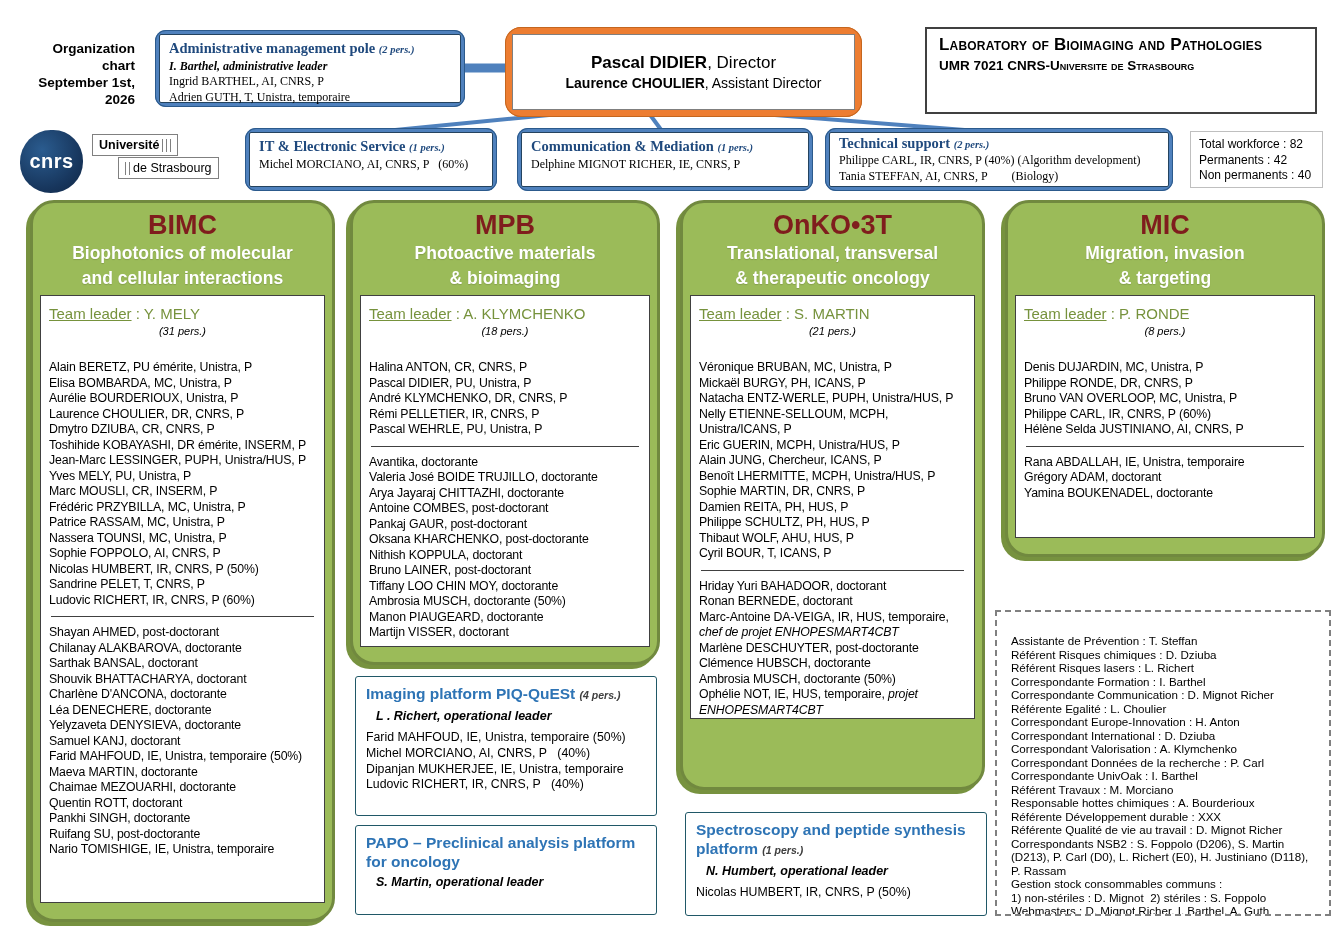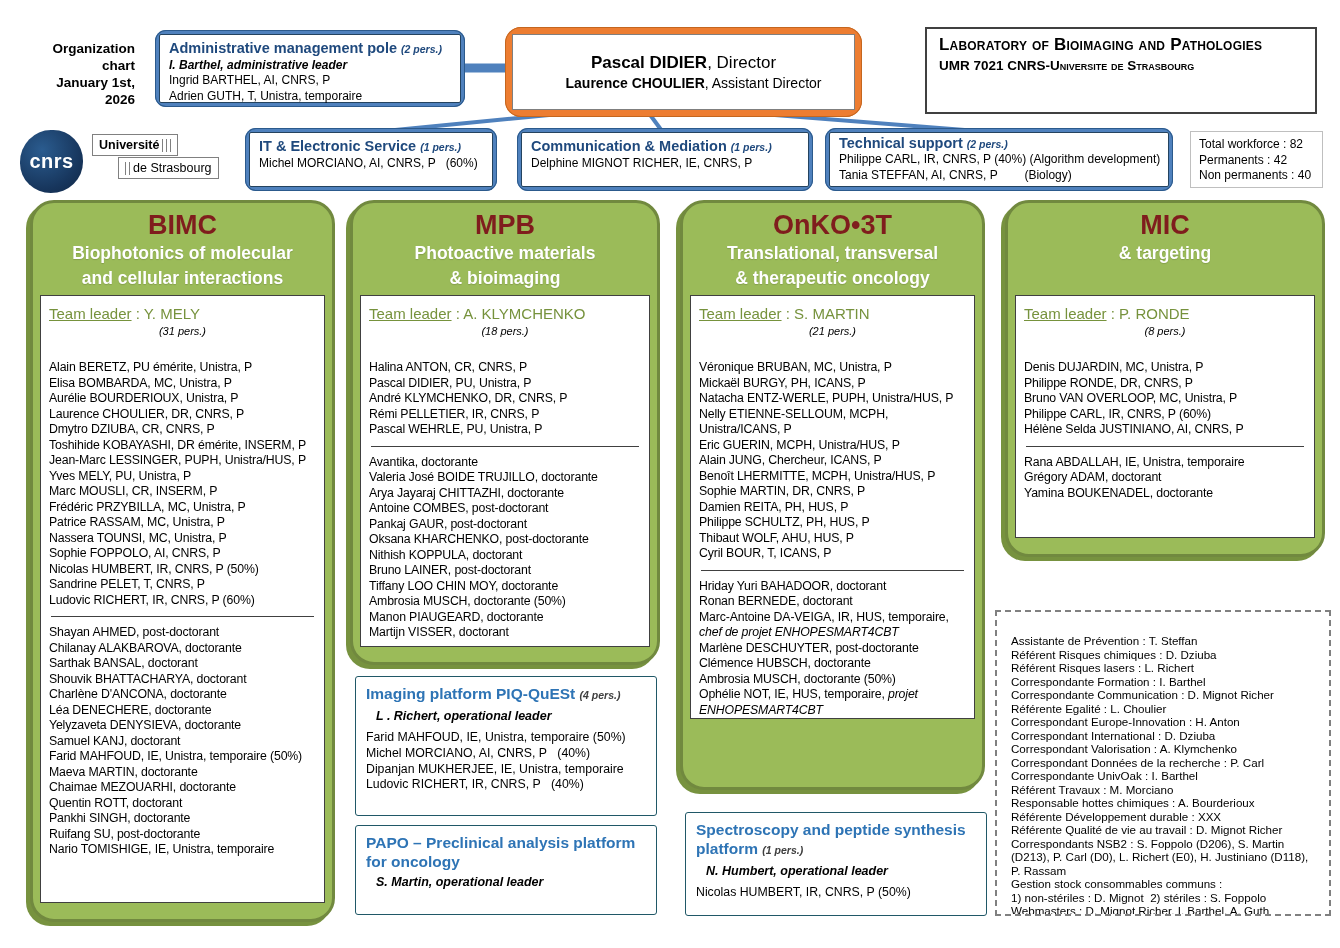--- a/index.html
+++ b/index.html
@@ -7,21 +7,21 @@
         font-family:"Liberation Sans",sans-serif;color:#000;}
   .abs{position:absolute;z-index:1;box-sizing:border-box;}
   .connectors{position:absolute;left:0;top:0;z-index:0;}
 
   
   .chart-label{font-weight:bold;font-size:13.5px;line-height:17px;text-align:right;}
 
   
   .blue-box{background:#4F81BD;border-radius:11px;padding:4px;box-shadow:inset 0 0 0 1px #2C5A8C;}
   .blue-inner{background:#fff;border:1px solid #24435F;height:100%;box-sizing:border-box;
-              padding:4px 9px;border-radius:2px;}
+              padding:4px 9px;border-radius:2px;font-family:Liberation Serif, serif;}
   .box-title{font-size:14.5px;font-weight:bold;color:#1F497D;line-height:18px;white-space:nowrap;}
   .pers-inline{font-size:10.5px;font-style:italic;font-weight:bold;color:#1F497D;}
   .box-leader{font-size:12px;font-weight:bold;font-style:italic;line-height:15px;}
   .box-line{font-size:12px;line-height:15.5px;white-space:nowrap;}
 
   
   .orange-box{background:#ED7D31;border-radius:16px;padding:7px;box-shadow:inset 0 0 0 1px #C4661F;}
   .orange-inner{background:#fff;border:1px solid #7F7F7F;height:100%;box-sizing:border-box;
                 display:flex;flex-direction:column;justify-content:center;text-align:center;}
   .dir-line1{font-size:17px;line-height:22px;}
@@ -84,21 +84,21 @@
   <svg class="connectors" width="1340" height="948">
     <line x1="465" y1="68" x2="513" y2="68" stroke="#4F81BD" stroke-width="9"></line>
     <line x1="580" y1="112" x2="385" y2="131" stroke="#4F81BD" stroke-width="4"></line>
     <line x1="648" y1="112" x2="662" y2="131" stroke="#4F81BD" stroke-width="4"></line>
     <line x1="735" y1="112" x2="990" y2="132" stroke="#4F81BD" stroke-width="4"></line>
   </svg>
 
   <div class="abs chart-label" style="left:25px;top:40px;width:110px;">
     <div>Organization</div>
     <div>chart</div>
-    <div>January 1st, 2026</div>
+    <div>September 1st, 2026</div>
   </div>
 
   <div class="abs blue-box" style="left:155px;top:30px;width:310px;height:77px;">
     <div class="blue-inner">
       <div class="box-title"><span>Administrative management pole</span> <span class="pers-inline">(2 pers.)</span></div>
       <div class="box-leader">I. Barthel, administrative leader</div>
       <div>
           <div class="box-line">Ingrid BARTHEL, AI, CNRS, P</div>
           <div class="box-line">Adrien GUTH, T, Unistra, temporaire</div>
         </div>
@@ -278,20 +278,21 @@
           <div class="member-line">Ophélie NOT, IE, HUS, temporaire, <em>projet ENHOPESMART4CBT</em></div>
           <div class="member-line">Chinar SALMANLI, doctorante</div>
           <div class="member-line">Mathilde ZINCK, doctorante</div>
         </div>
     </div>
   </div>
 
   <div class="abs team-col" style="left:1005px;top:200px;width:320px;height:357px;">
     <div class="team-acronym">MIC</div>
     <div>
+        <div class="team-subtitle-line">Migration, invasion</div>
         <div class="team-subtitle-line">&amp; targeting</div>
       </div>
     <div class="team-panel" style="height:243px;">
       <div class="leader-line"><span class="leader-label">Team leader</span><span> : P. RONDE</span></div>
       <div class="pers-line">(8 pers.)</div>
       <div>
           <div class="member-line">Denis DUJARDIN, MC, Unistra, P</div>
           <div class="member-line">Philippe RONDE, DR, CNRS, P</div>
           <div class="member-line">Bruno VAN OVERLOOP, MC, Unistra, P</div>
           <div class="member-line">Philippe CARL, IR, CNRS, P (60%)</div>

